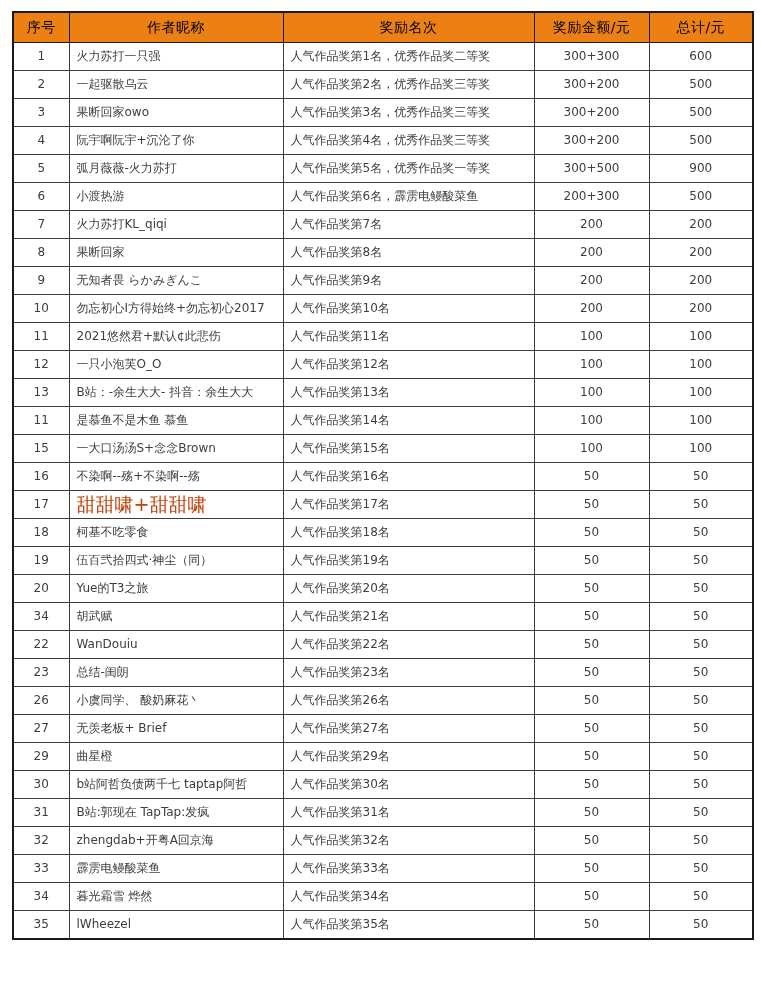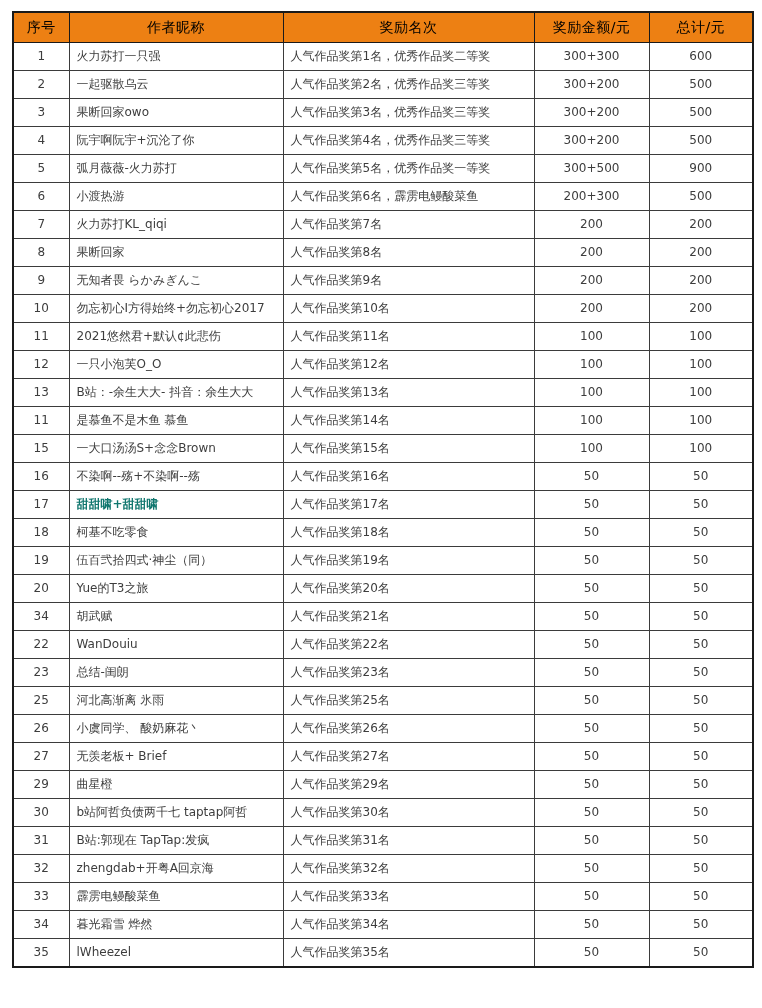--- a/index.html
+++ b/index.html
@@ -39,23 +39,23 @@
     height: 27px;
     font-size: 12px;
     color: var(--body-text, #3d3d3d);
     padding: 0 7px;
     white-space: nowrap;
     overflow: hidden;
     line-height: 1.1;
   }
   td.c { text-align: center; padding: 0 2px; }
   td.nickname.emphasis {
-    font-size: 12px;
-    font-weight: bold;
-    color: #0f766e;
+    font-size: 19px;
+    font-weight: normal;
+    color: #c2410c;
   }
   col.col-index  { width: 56px;  }
   col.col-nick   { width: 214px; }
   col.col-award  { width: 251px; }
   col.col-amount { width: 115px; }
   col.col-total  { width: 104px; }
 </style>
 </head>
 <body>
 
@@ -233,27 +233,20 @@
           <td class="c">50</td>
         </tr>
         <tr>
           <td class="c">23</td>
           <td class="nickname">总结-闺朗</td>
           <td class="award">人气作品奖第23名</td>
           <td class="c">50</td>
           <td class="c">50</td>
         </tr>
         <tr>
-          <td class="c">25</td>
-          <td class="nickname">河北高渐离 氷雨</td>
-          <td class="award">人气作品奖第25名</td>
-          <td class="c">50</td>
-          <td class="c">50</td>
-        </tr>
-        <tr>
           <td class="c">26</td>
           <td class="nickname">小虞同学、 酸奶麻花丶</td>
           <td class="award">人气作品奖第26名</td>
           <td class="c">50</td>
           <td class="c">50</td>
         </tr>
         <tr>
           <td class="c">27</td>
           <td class="nickname">无羡老板+ Brief</td>
           <td class="award">人气作品奖第27名</td>

